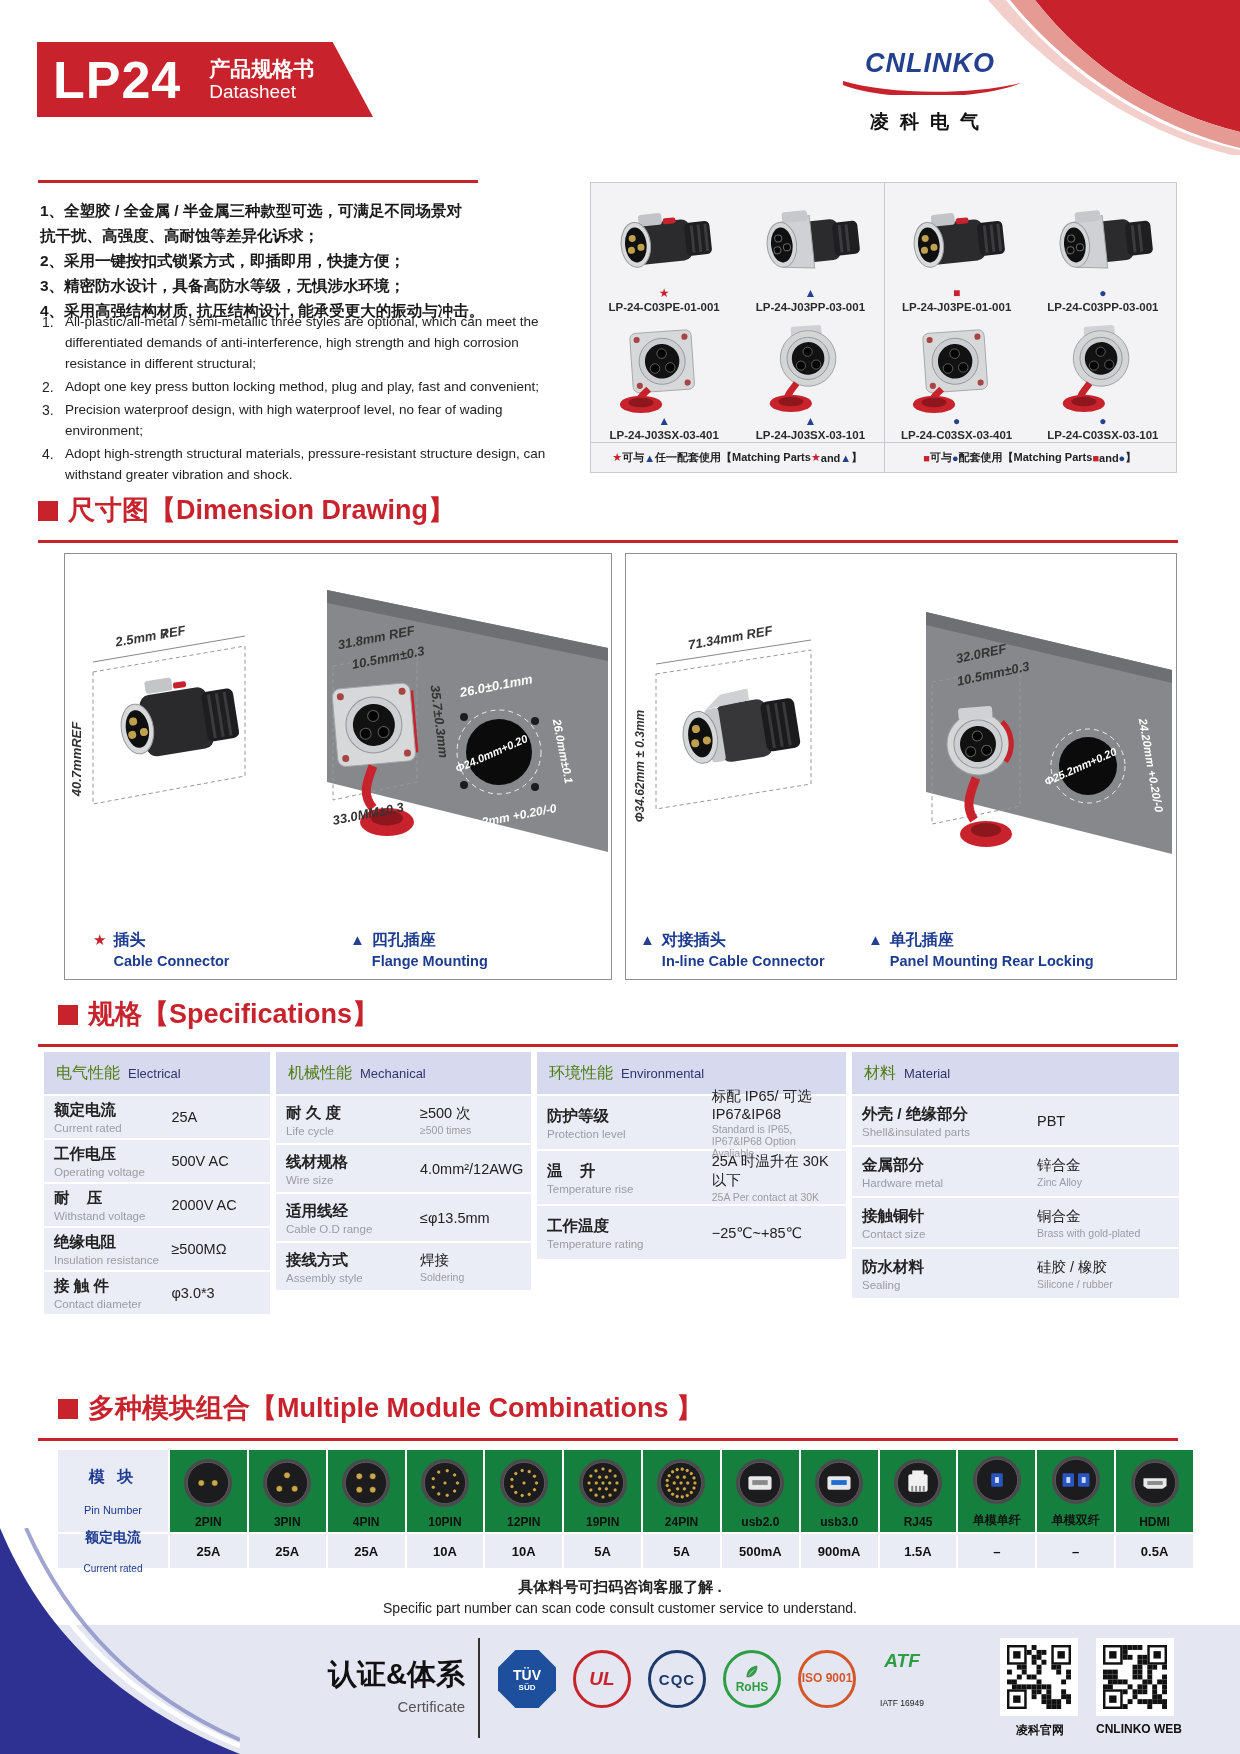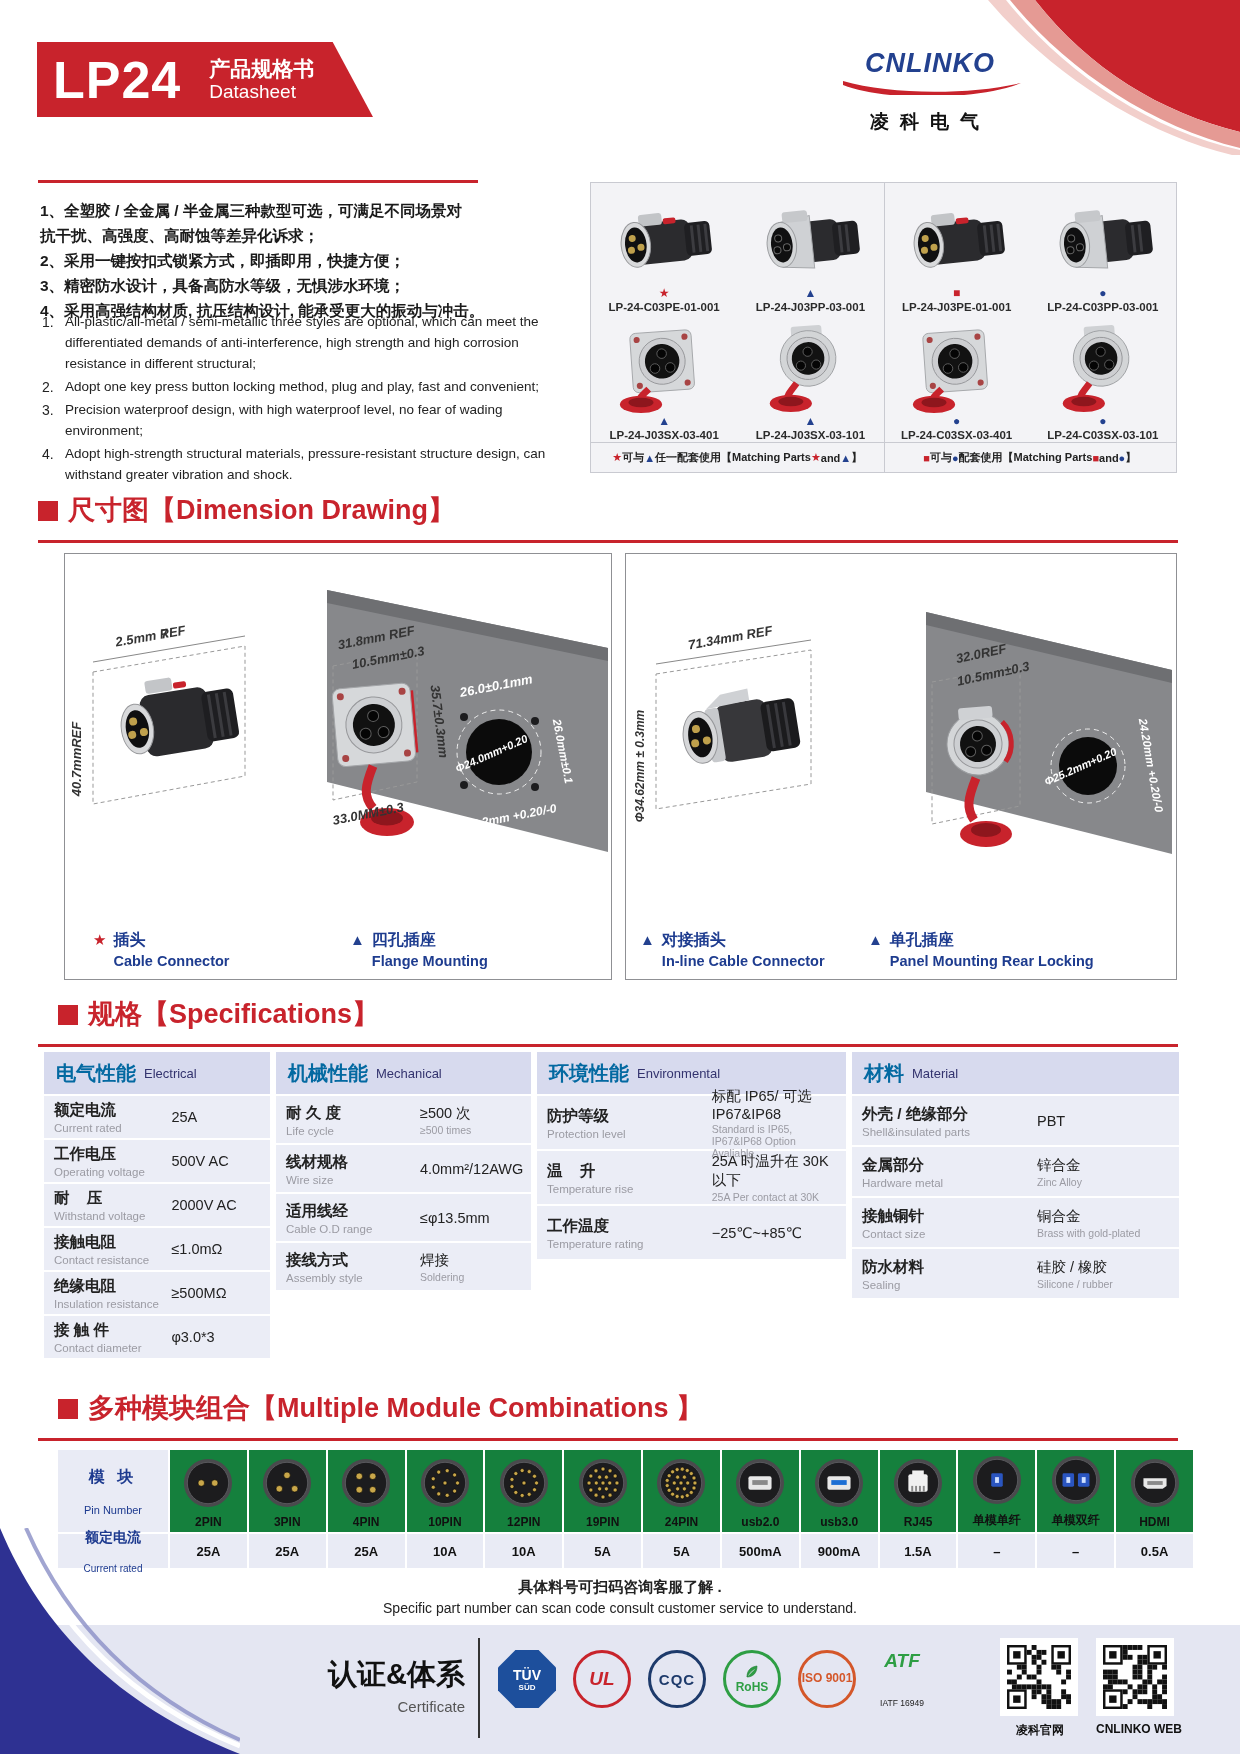--- a/index.html
+++ b/index.html
@@ -55,21 +55,21 @@
   .cap { position:absolute; bottom:10px; display:flex; gap:7px; }
   .cap .csym { font-size:15px; line-height:1.3; }
   .cap .ccn { font-size:16px; font-weight:bold; color:#1e3c8f; }
   .cap .cen { font-size:14.5px; font-weight:bold; color:#1e3c8f; margin-top:2px; white-space:nowrap; }
 
   
   .spec-wrap { position:absolute; left:44px; top:1052px; display:flex; gap:6px; }
   .spec-table { display:flex; flex-direction:column; }
   .spec-table .thead { background:#d7daee; height:42px; display:flex; align-items:center; gap:8px;
                        padding:0 12px; margin-bottom:2px; }
-  .spec-table .thead .hcn { font-size:20px; font-weight:bold; color:#0369a1; }
+  .spec-table .thead .hcn { font-size:16px; font-weight:normal; color:#4d7c0f; }
   .spec-table .thead .hen { font-size:13px; color:#33336e; }
   .spec-row { background:#ebedf6; display:flex; align-items:center; padding:5px 10px; margin-bottom:2px; }
   .spec-row .lab { flex:0 0 57%; }
   .spec-row .lcn { font-size:15.5px; font-weight:bold; color:#222; white-space:pre; }
   .spec-row .len { font-size:11.5px; color:#9b9ba3; margin-top:1px; }
   .spec-row .valwrap { flex:1; }
   .spec-row .val { font-size:14.5px; color:#222; }
   .spec-row .val2 { font-size:10.5px; color:#9b9ba3; margin-top:1px; }
   .t-elec { width:226px; } .t-elec .spec-row { height:42px; }
   .t-mech { width:255px; } .t-mech .spec-row { height:47px; }
@@ -565,30 +565,20 @@
     <div class="lab">
       <div class="lcn">耐    压</div>
       <div class="len">Withstand voltage</div>
     </div>
     <div class="valwrap">
       <div class="val">2000V AC</div>
 
     </div>
   </div>
 
-  <div class="spec-row">
-    <div class="lab">
-      <div class="lcn">接触电阻</div>
-      <div class="len">Contact resistance</div>
-    </div>
-    <div class="valwrap">
-      <div class="val">≤1.0mΩ</div>
-
-    </div>
-  </div>
 
   <div class="spec-row">
     <div class="lab">
       <div class="lcn">绝缘电阻</div>
       <div class="len">Insulation resistance</div>
     </div>
     <div class="valwrap">
       <div class="val">≥500MΩ</div>
 
     </div>

